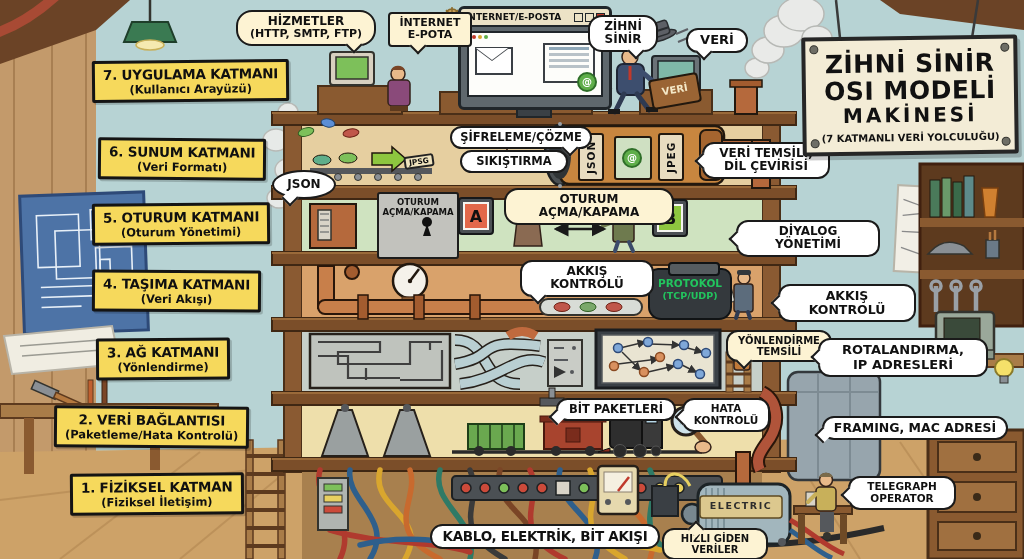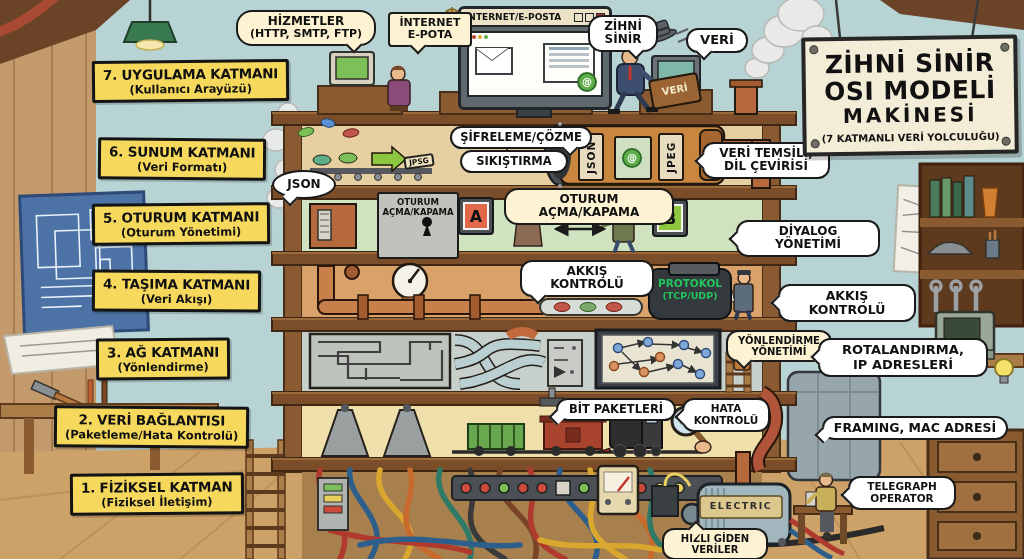--- a/index.html
+++ b/index.html
@@ -650,41 +650,44 @@
 <div class="bubble tail-bl" style="left:520px;top:260px;width:116px;font-size:12px;">
   <span>AKKIŞ KONTROLÜ</span>
 </div>
 
 <div class="bubble tail-l" style="left:778px;top:284px;width:120px;font-size:12.5px;">
   <span>AKKIŞ KONTROLÜ</span>
 </div>
 
 <div class="bubble cream tail-bl" style="left:726px;top:330px;width:88px;font-size:10px;">
   <span>YÖNLENDİRME</span>
-  <span>YÖNETİMİ</span>
+  <span>TEMSİLİ</span>
 </div>
 
 <div class="bubble tail-l" style="left:818px;top:338px;width:152px;font-size:13px;">
   <span>ROTALANDIRMA,</span>
   <span>IP ADRESLERİ</span>
 </div>
 
 <div class="bubble tail-l" style="left:556px;top:398px;width:102px;font-size:11.5px;">
   <span>BİT PAKETLERİ</span>
 </div>
 
 <div class="bubble tail-l" style="left:682px;top:398px;width:70px;font-size:10.5px;">
   <span>HATA</span>
   <span>KONTROLÜ</span>
 </div>
 
 <div class="bubble tail-l" style="left:822px;top:416px;width:168px;font-size:12.5px;">
   <span>FRAMING, MAC ADRESİ</span>
 </div>
 
+<div class="bubble tail-none" style="left:430px;top:524px;width:212px;font-size:13.5px;letter-spacing:-.3px;border-radius:14px;">
+  <span>KABLO, ELEKTRİK, BİT AKIŞI</span>
+</div>
 
 <div class="bubble tail-l" style="left:848px;top:476px;width:90px;font-size:10.5px;">
   <span>TELEGRAPH</span>
   <span>OPERATOR</span>
 </div>
 
 <div class="bubble cream tail-t" style="left:662px;top:528px;width:88px;font-size:10px;">
   <span>HIZLI GİDEN</span>
   <span>VERİLER</span>
 </div>

